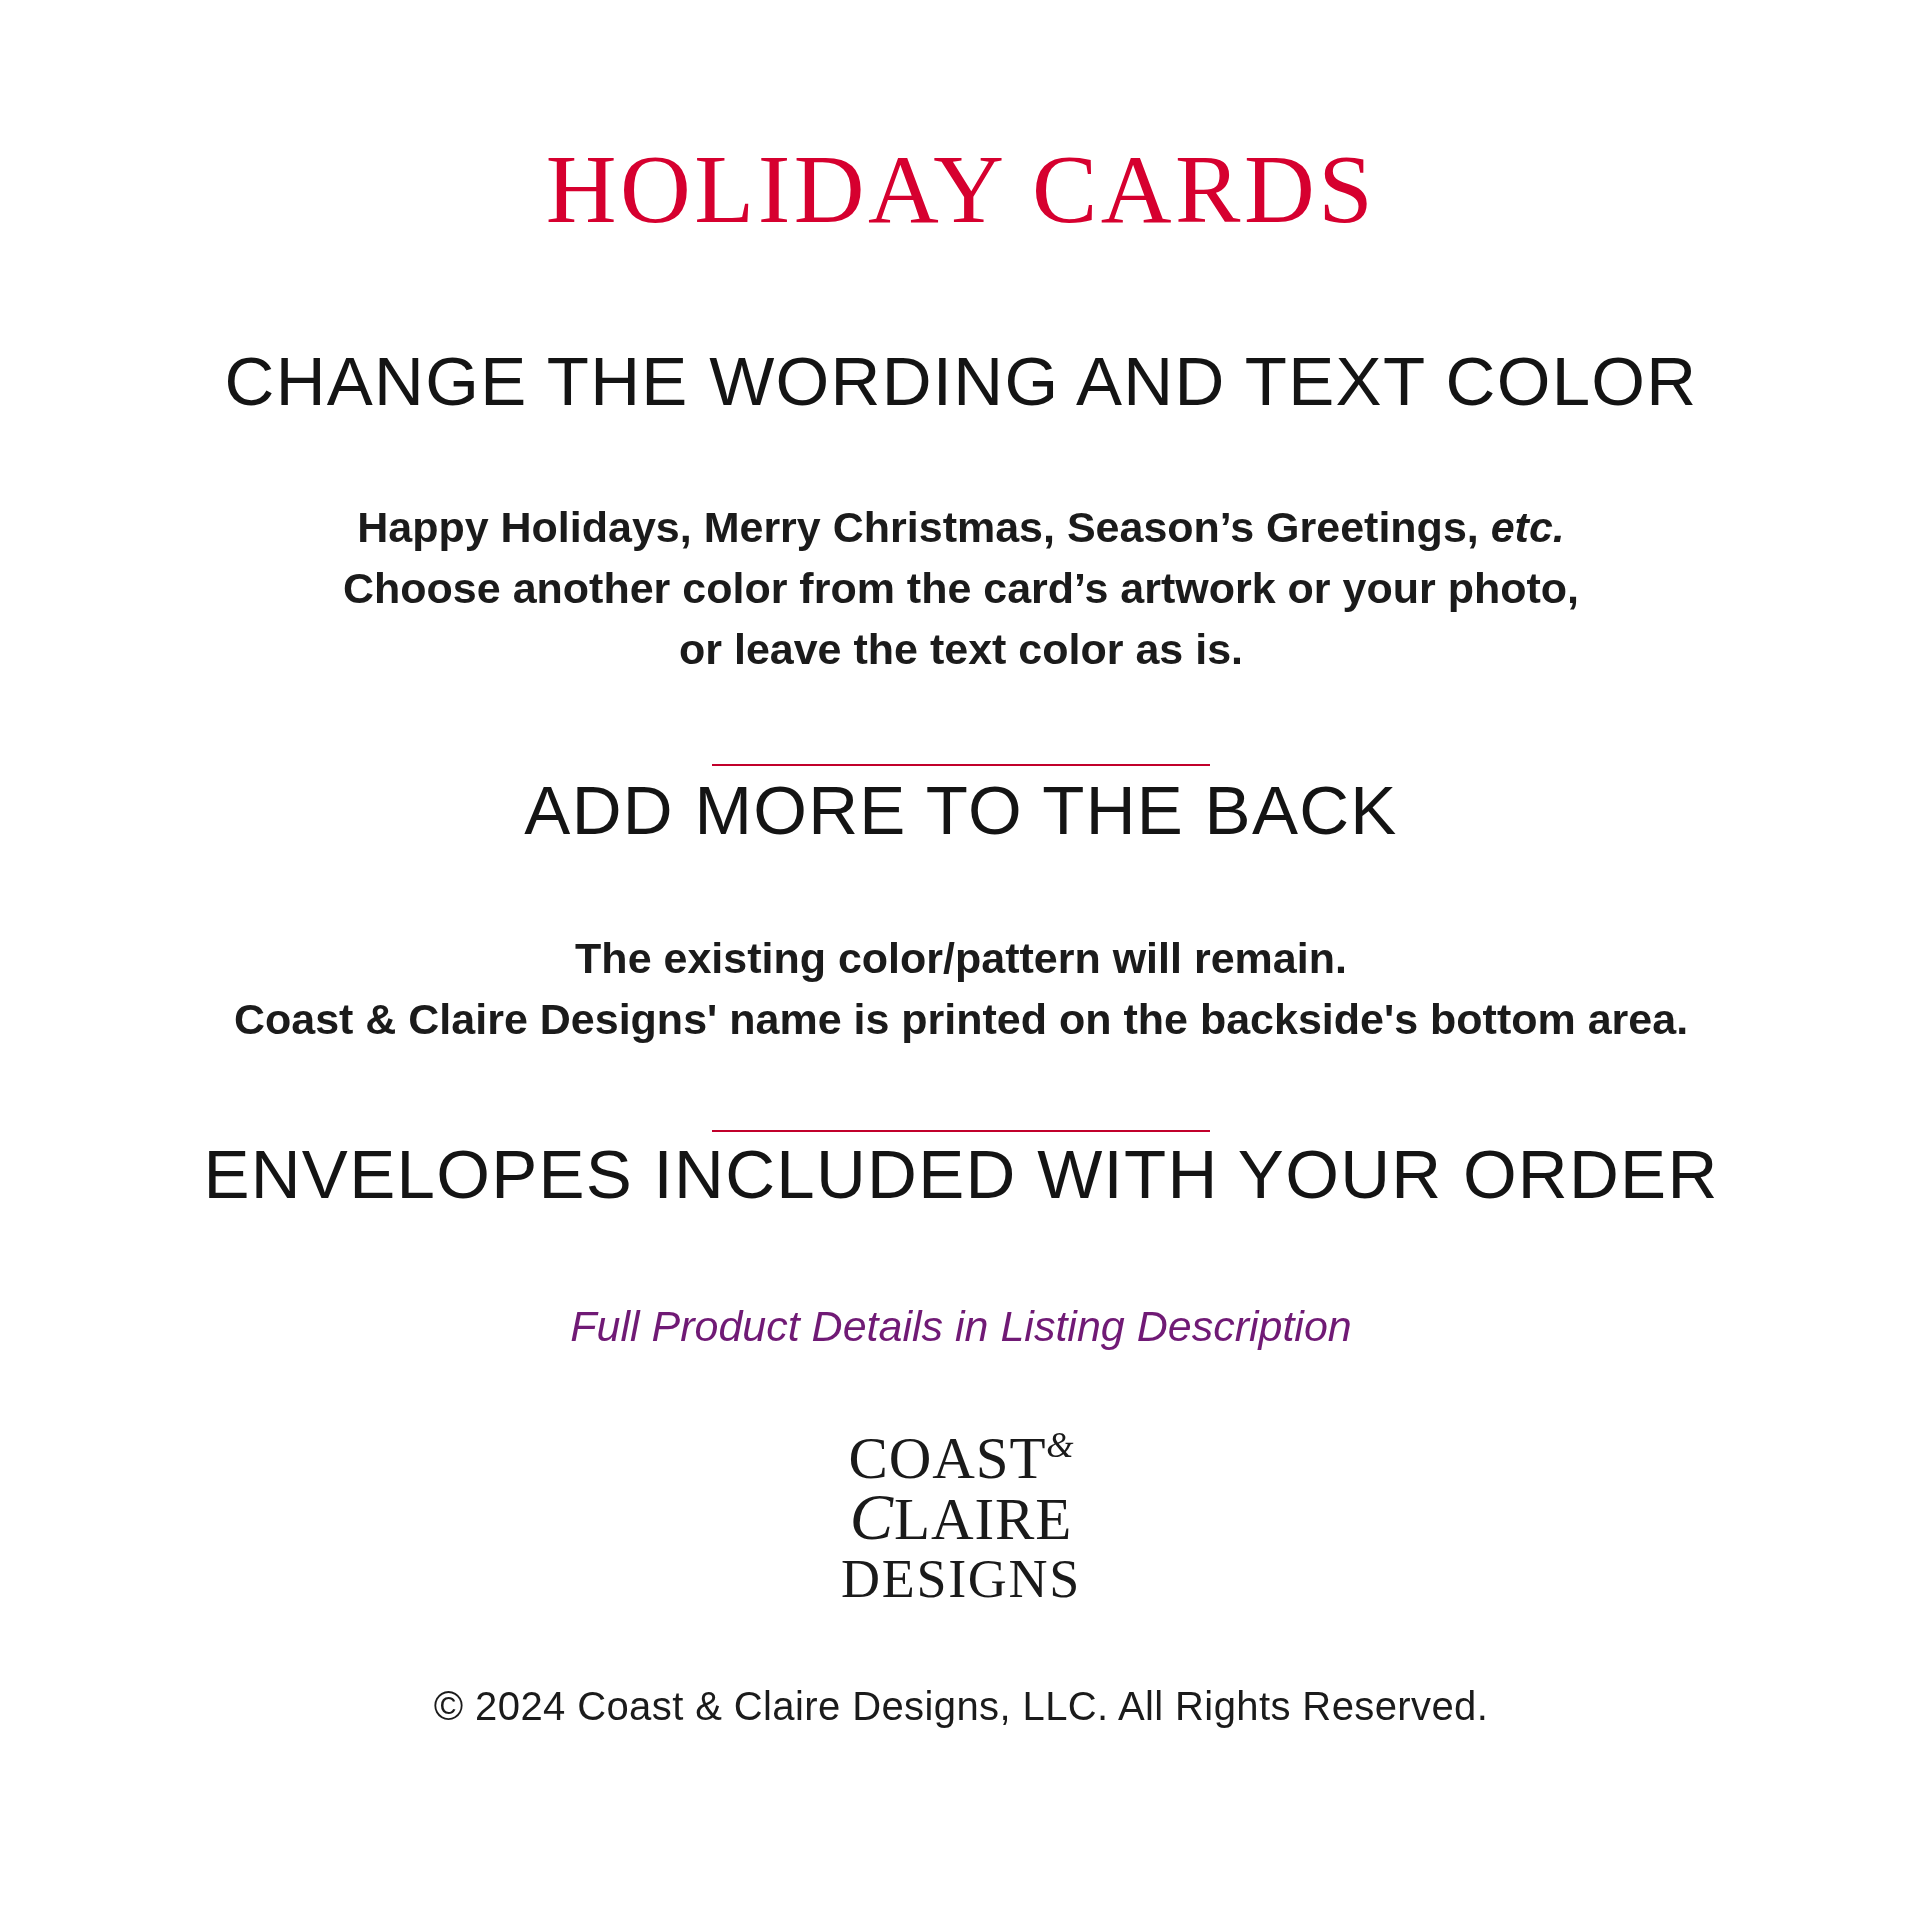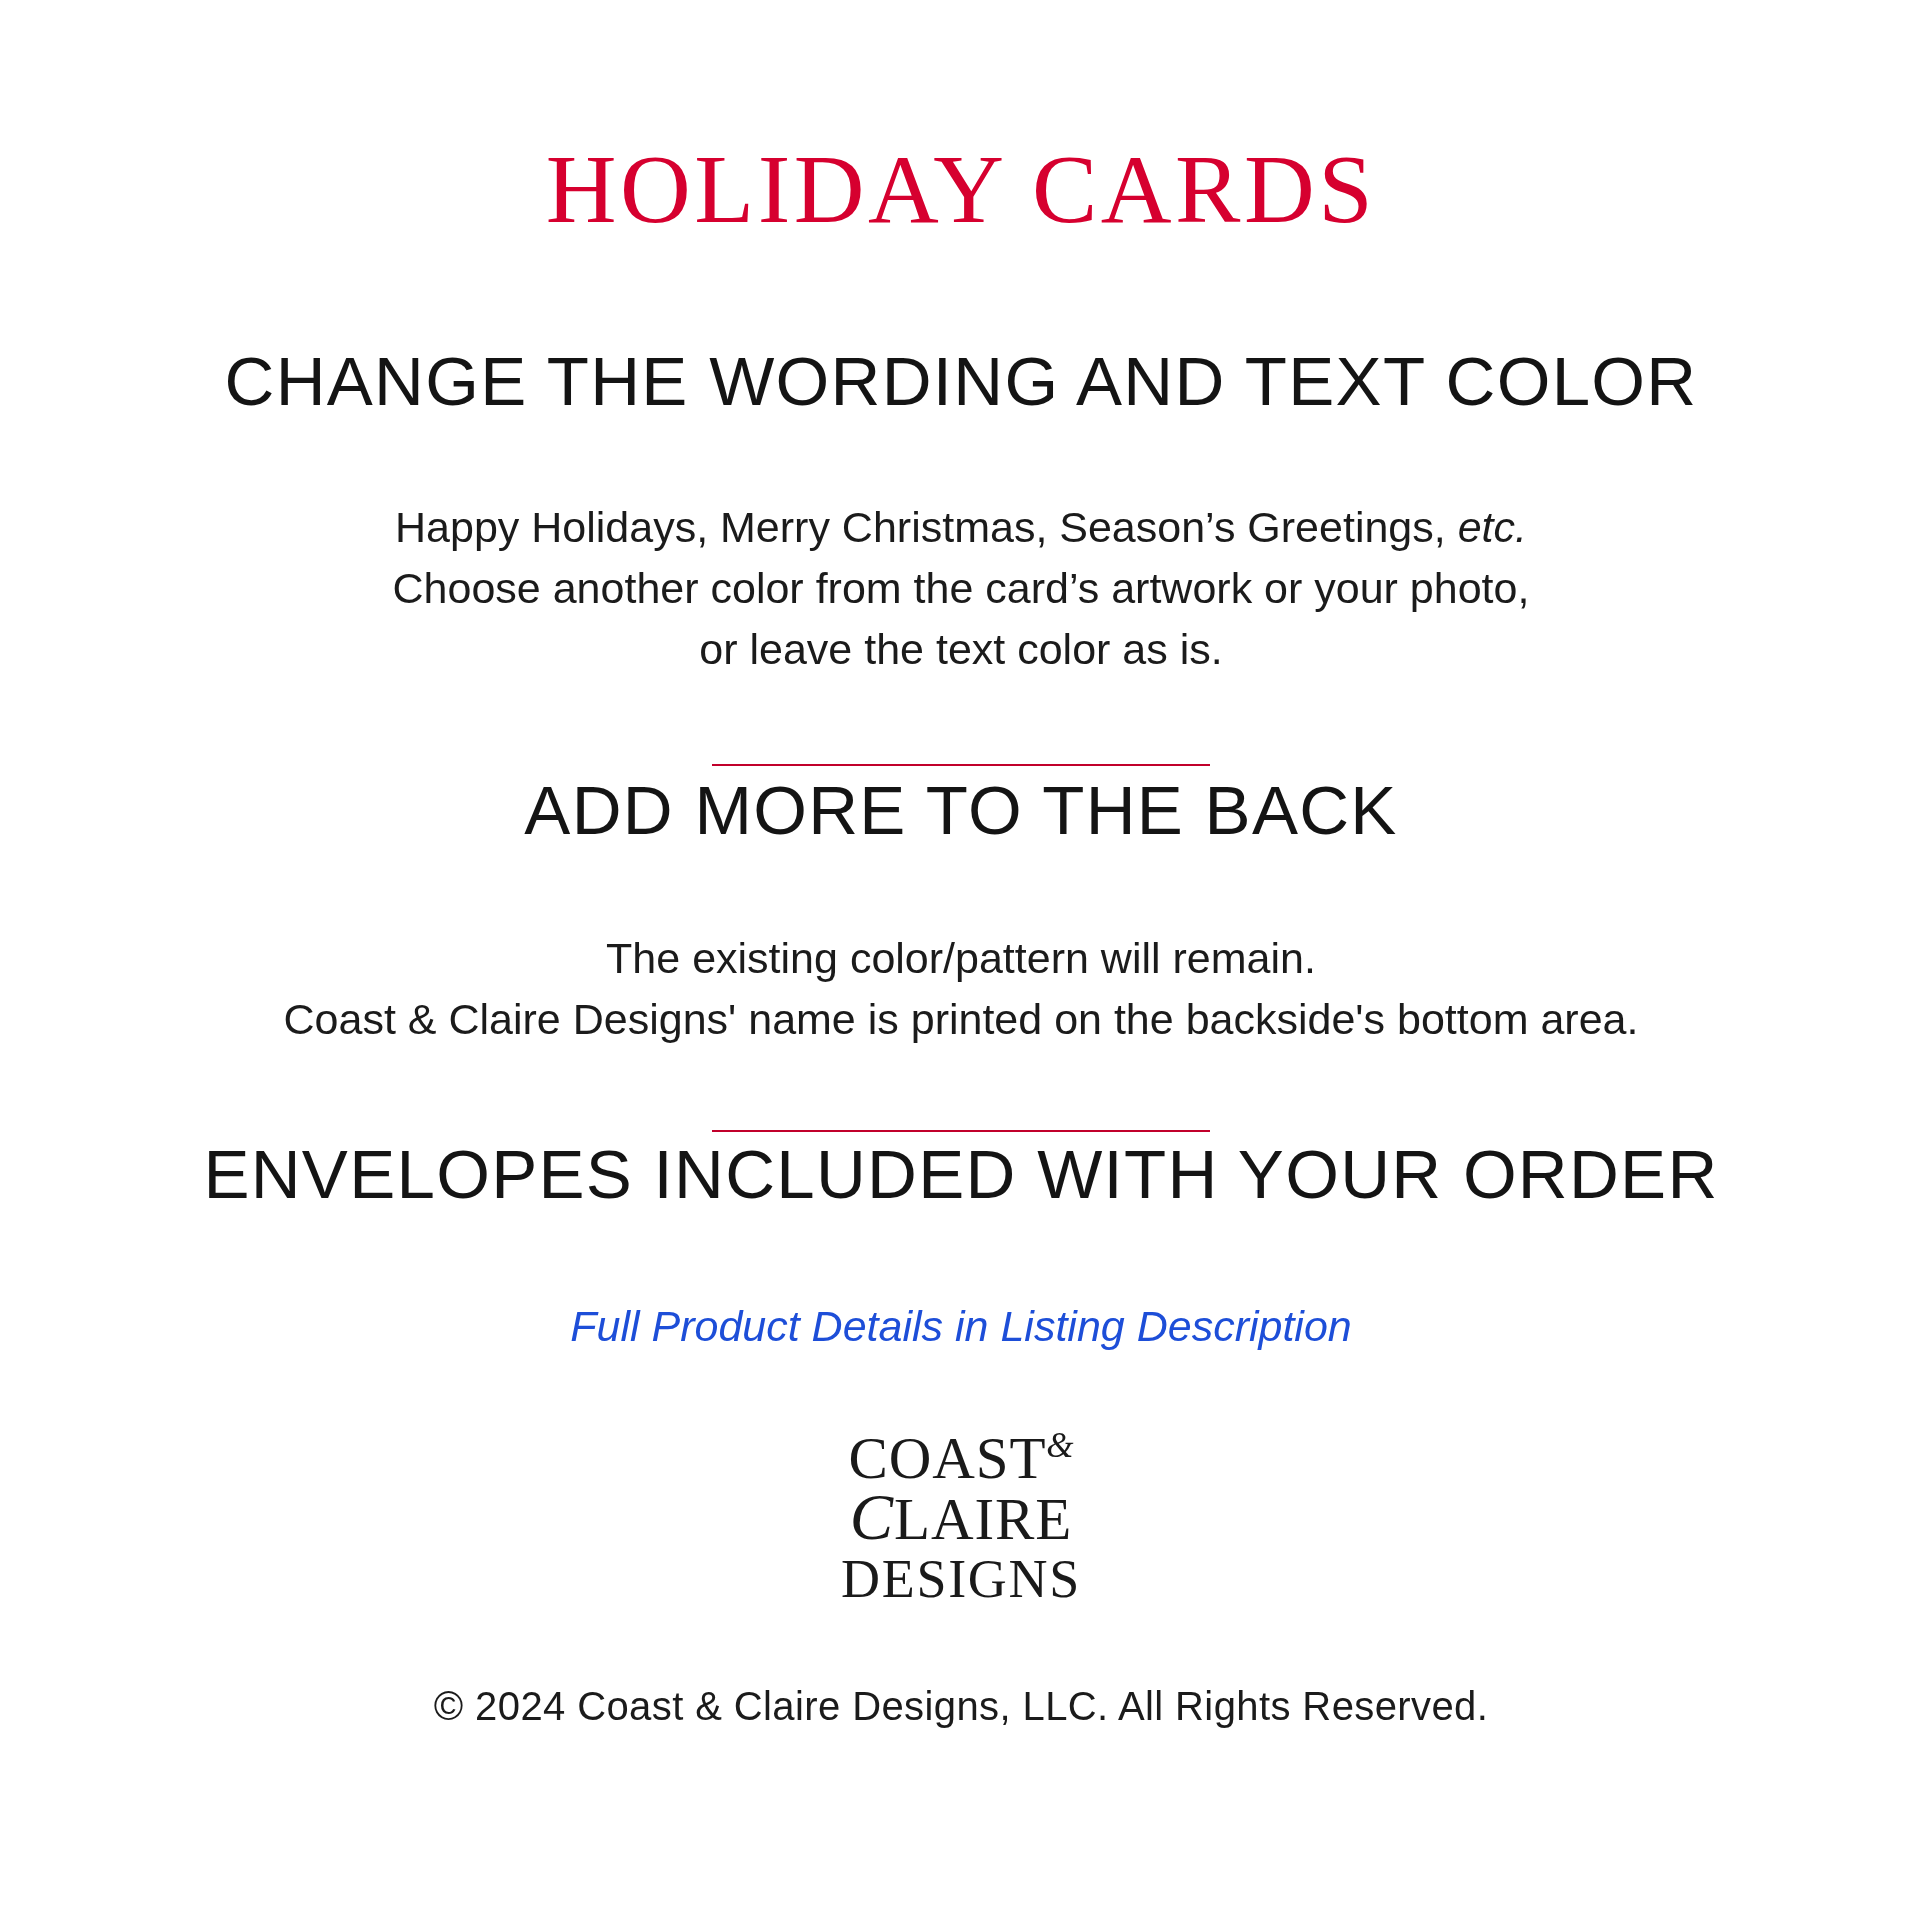--- a/index.html
+++ b/index.html
@@ -49,39 +49,39 @@
   .body-block {
     font-size: 43px;
     line-height: 1.42;
     color: #1b1b1b;
     font-weight: 400;
     margin: 0;
   }
   .block-1 { margin-top: 77px; }
   .block-2 { margin-top: 79px; }
 
-  .body-block .line { display: block; white-space: nowrap; }
+  .body-block .line { display: block; white-space: nowrap; font-weight: bold; }
   .ital { font-style: italic; }
 
   .divider {
     width: 498px;
     height: 0;
     border-top: 2.6px solid #c1002b;
     margin: 0;
   }
   .divider-1 { margin-top: 84px; }
   .divider-2 { margin-top: 80px; }
 
   .spacer-after-div-1 { height: 75px; }
   .spacer-after-div-2 { height: 75px; }
 
   .tagline {
     font-size: 43px;
     font-style: italic;
-    color: #1d4ed8;
+    color: #701a75;
     margin-top: 86px;
     line-height: 1.3;
   }
 
   .logo {
     margin-top: 75px;
     display: flex;
     flex-direction: column;
     font-family: "Liberation Serif", serif;
     color: #1a1a1a;

